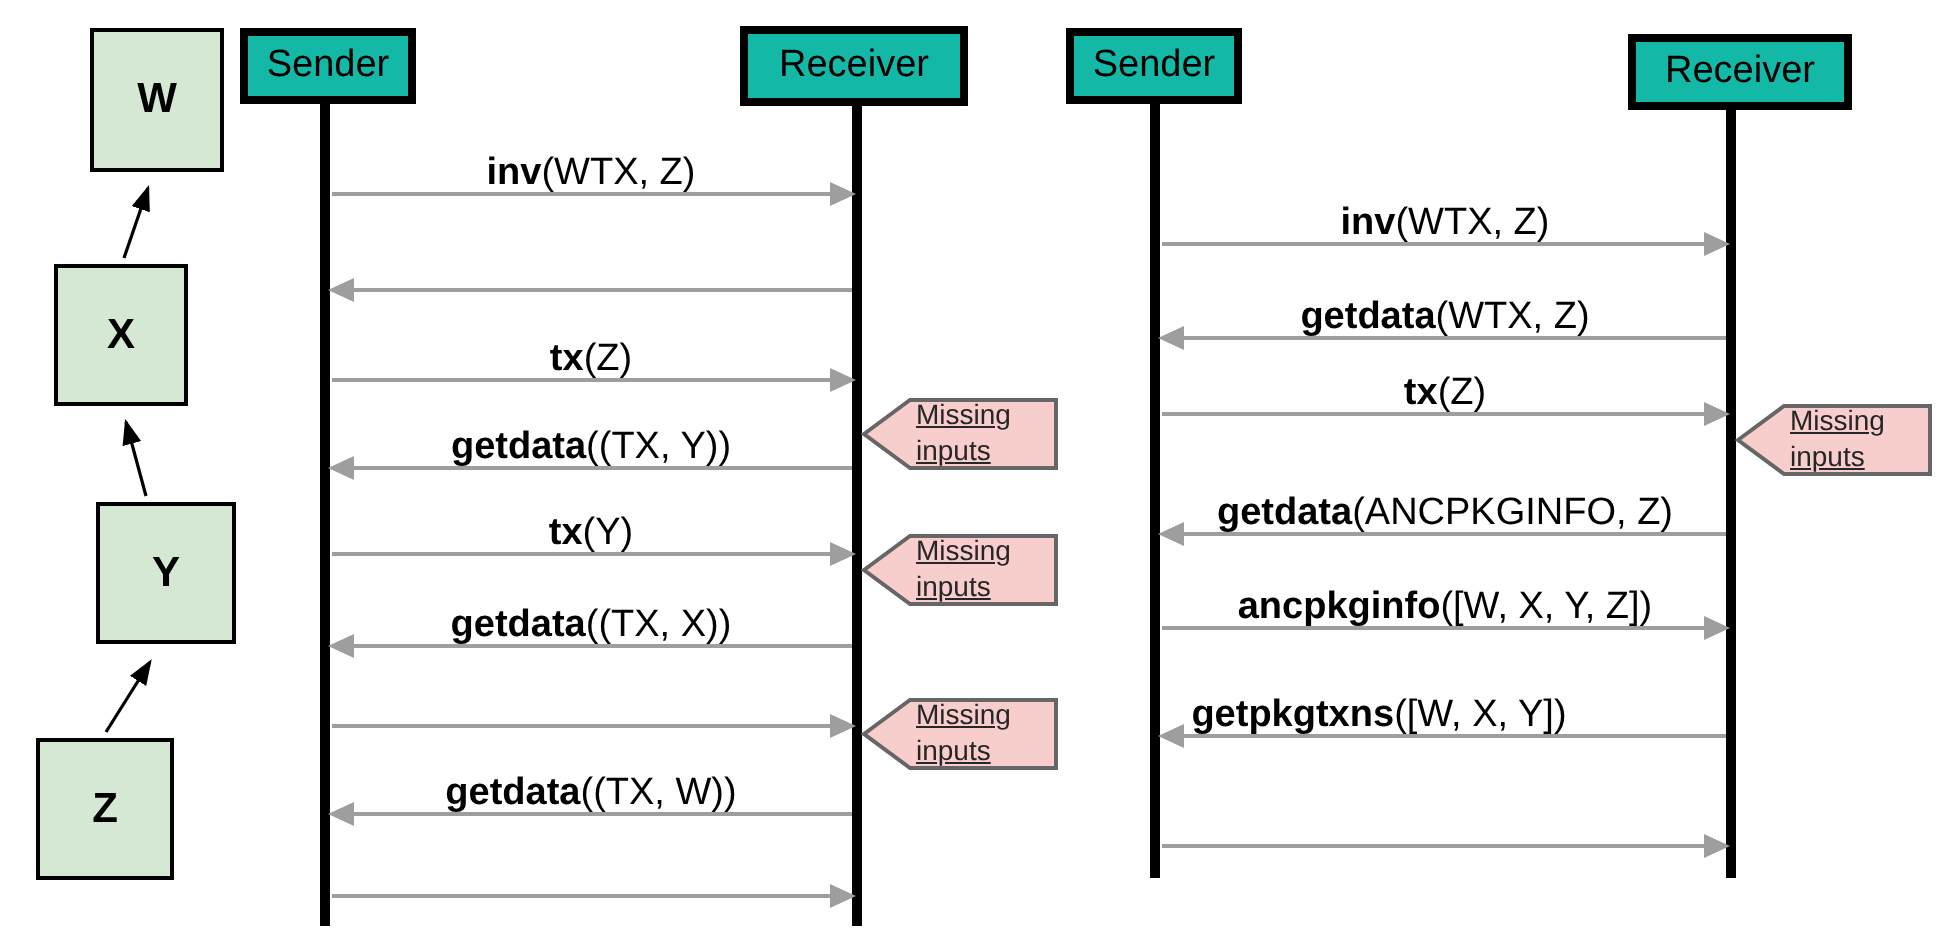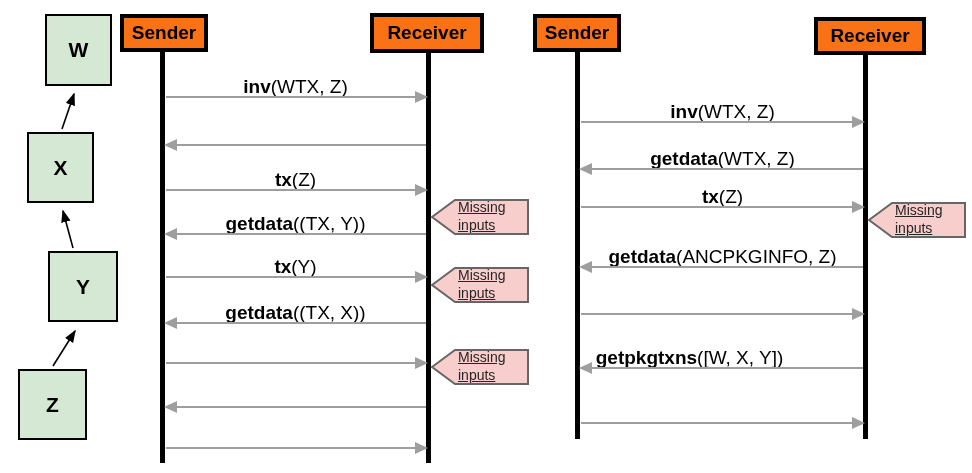--- a/index.html
+++ b/index.html
@@ -12,22 +12,22 @@
     font-family:"Liberation Sans", sans-serif;
   }
   
   .node{
     position:absolute;box-sizing:border-box;background:var(--green);
     border:2px solid var(--ink);display:flex;align-items:center;justify-content:center;
     font-weight:bold;font-size:21px;color:var(--ink);
   }
   
   .head{
-    position:absolute;box-sizing:border-box;background:#f97316;border:4px solid var(--ink);
-    display:flex;align-items:center;justify-content:center;font-weight:bold;font-size:19px;color:var(--ink);
+    position:absolute;box-sizing:border-box;background:#14b8a6;border:4px solid var(--ink);
+    display:flex;align-items:center;justify-content:center;font-weight:normal;font-size:19px;color:var(--ink);
   }
   .lifeline{position:absolute;width:5px;background:var(--ink);}
   
   .msg{position:absolute;font-size:19px;color:var(--ink);text-align:center;white-space:nowrap;}
   .msg .fn{font-weight:bold;}
   
   .arrow{position:absolute;height:2px;background:var(--arrow);}
   .arrow.r::after{
     content:"";position:absolute;right:-2px;top:-5px;width:0;height:0;
     border-left:13px solid var(--arrow);border-top:6px solid transparent;border-bottom:6px solid transparent;
@@ -96,20 +96,21 @@
   <div class="arrow l" style="left:166px;top:233px;width:260px"></div>
 
   <div class="msg" style="left:162px;top:256px;width:267px"><span class="fn">tx</span><span>(Y)</span></div>
   <div class="arrow r" style="left:166px;top:276px;width:260px"></div>
 
   <div class="msg" style="left:162px;top:302px;width:267px"><span class="fn">getdata</span><span>((TX, X))</span></div>
   <div class="arrow l" style="left:166px;top:322px;width:260px"></div>
 
   <div class="arrow r" style="left:166px;top:362px;width:260px"></div>
 
+  <div class="msg" style="left:162px;top:386px;width:267px"><span class="fn">getdata</span><span>((TX, W))</span></div>
   <div class="arrow l" style="left:166px;top:406px;width:260px"></div>
 
   <div class="arrow r" style="left:166px;top:447px;width:260px"></div>
 
   <div class="callout" style="left:431px;top:197px">
     <svg width="100" height="40" viewBox="0 0 100 40">
         <polygon points="1,20 24,3 97,3 97,37 24,37"></polygon>
       </svg>
     <div class="ct">Missing inputs</div>
   </div>
@@ -140,20 +141,21 @@
 
   <div class="msg" style="left:580px;top:148px;width:285px"><span class="fn">getdata</span><span>(WTX, Z)</span></div>
   <div class="arrow l" style="left:581px;top:168px;width:282px"></div>
 
   <div class="msg" style="left:580px;top:186px;width:285px"><span class="fn">tx</span><span>(Z)</span></div>
   <div class="arrow r" style="left:581px;top:206px;width:282px"></div>
 
   <div class="msg" style="left:580px;top:246px;width:285px"><span class="fn">getdata</span><span>(ANCPKGINFO, Z)</span></div>
   <div class="arrow l" style="left:581px;top:266px;width:282px"></div>
 
+  <div class="msg" style="left:580px;top:293px;width:285px"><span class="fn">ancpkginfo</span><span>([W, X, Y, Z])</span></div>
   <div class="arrow r" style="left:581px;top:313px;width:282px"></div>
 
   <div class="msg" style="left:547px;top:347px;width:285px"><span class="fn">getpkgtxns</span><span>([W, X, Y])</span></div>
   <div class="arrow l" style="left:581px;top:367px;width:282px"></div>
 
   <div class="arrow r" style="left:581px;top:422px;width:282px"></div>
 
   <div class="callout" style="left:868px;top:200px">
     <svg width="100" height="40" viewBox="0 0 100 40">
         <polygon points="1,20 24,3 97,3 97,37 24,37"></polygon>

